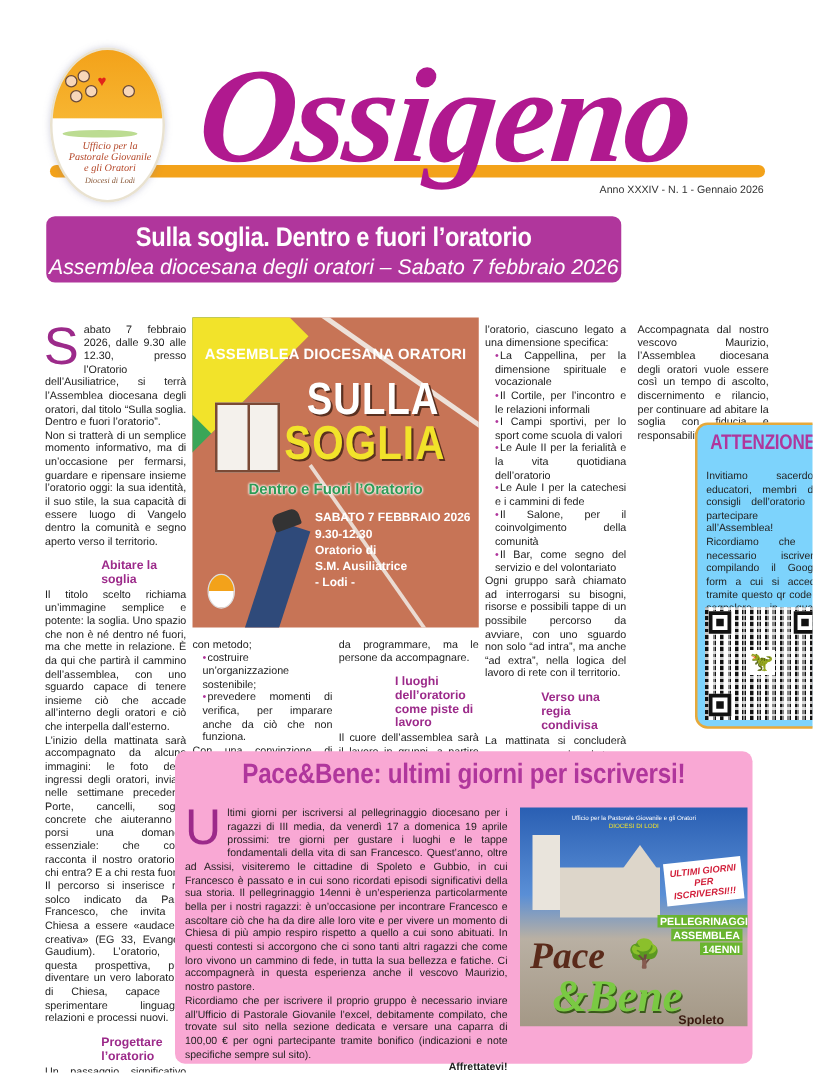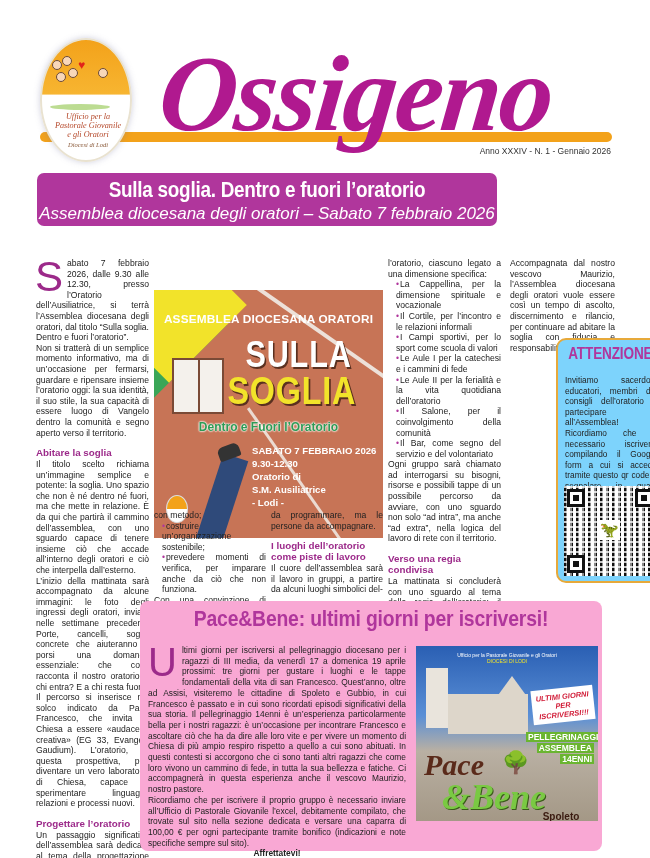--- a/index.html
+++ b/index.html
@@ -27,31 +27,31 @@
   
   .banner { position: absolute; left: 37px; top: 173px; width: 460px; height: 53px; background: #b0369c; border-radius: 7px; text-align: center; color: #fff; }
   .banner-title { font-family: "Liberation Sans", sans-serif; font-weight: bold; font-size: 21.5px; margin-top: 5px; letter-spacing: -0.3px; transform: scaleX(0.88); display: block; }
   .banner-sub { font-style: italic; font-size: 17px; margin-top: 1px; display: block; }
 
   
   .col { position: absolute; font-size: 8.6px; line-height: 10.6px; color: #222; text-align: justify; }
   .col p { margin: 0; }
   .col .bullet { padding-left: 8px; text-indent: 0; }
   .col .bullet::before { content: "\2022"; color: #b0369c; margin-right: 1px; }
-  .col .hd { color: #9c2a8a; font-weight: bold; font-size: 9.8px; line-height: 11px; margin-top: 9px; margin-bottom: 1px; text-align: left; }
+  .col .hd { color: #9c2a8a; font-weight: bold; font-size: 9.8px; line-height: 11px; margin-top: 9px; margin-bottom: 1px; text-align: left; margin-left: 45px; }
   .dropcap { float: left; font-size: 42px; line-height: 34px; color: #9c2a8a; font-family: "Liberation Sans", sans-serif; margin: 2px 4px 0 -1px; }
 
   .col1 { left: 36px; top: 258px; width: 113px; }
   .col2 { left: 154px; top: 510px; width: 112px; }
   .col3 { left: 271px; top: 510px; width: 112px; }
   .col4 { left: 388px; top: 258px; width: 113px; }
   .col5 { left: 510px; top: 258px; width: 105px; }
 
   
-  .poster { position: absolute; left: 154px; top: 254px; width: 229px; height: 248px; background: #c77456; overflow: hidden; margin-top: 36px; }
+  .poster { position: absolute; left: 154px; top: 254px; width: 229px; height: 248px; background: #c77456; overflow: hidden; }
   .poster .corner-y { position: absolute; left: -40px; top: -40px; width: 110px; height: 110px; background: #f2e32a; transform: rotate(45deg); }
   .poster .corner-g { position: absolute; left: -60px; top: -20px; width: 110px; height: 110px; background: #3aa657; transform: rotate(45deg); }
   .poster .diag { position: absolute; left: 60px; top: -30px; width: 4px; height: 340px; background: #f1ede8; transform: rotate(-55deg); transform-origin: top left; opacity: .9; }
   .poster .diag2 { position: absolute; left: 150px; top: 100px; width: 3px; height: 200px; background: #f1ede8; transform: rotate(-35deg); opacity: .85; }
   .poster .p-head { position: absolute; left: 0; top: 22px; width: 229px; text-align: center; color: #fff; font-weight: bold; font-size: 11.8px; letter-spacing: 0.2px; }
   .poster .p-sulla { position: absolute; left: 82px; top: 44px; color: #fff; font-weight: bold; font-size: 36px; letter-spacing: 1px; font-family: "Liberation Sans", sans-serif; text-shadow: 2px 2px 0 #5a3020; transform: scaleX(0.85); }
   .poster .p-soglia { position: absolute; left: 62px; top: 80px; color: #f2e32a; font-weight: bold; font-size: 38px; letter-spacing: 1px; text-shadow: 2px 2px 0 #5a3020; transform: scaleX(0.85); }
   .poster .door { position: absolute; left: 18px; top: 68px; width: 52px; height: 56px; background: #f4f1ec; border: 2px solid #7a4a36; }
   .poster .door::after { content: ""; position: absolute; left: 24px; top: 0; width: 2px; height: 52px; background: #7a4a36; }
   .poster .p-sub { position: absolute; left: 0; top: 130px; width: 229px; text-align: center; color: #2e9a55; font-weight: bold; font-size: 12px; text-shadow: 0 0 2px #fff, 0 0 2px #fff, 0 0 2px #fff; }
@@ -72,21 +72,21 @@
       repeating-linear-gradient(90deg, transparent 0 2px, rgba(255,255,255,0.5) 2px 4px); }
   .qr-eye { position: absolute; width: 18px; height: 18px; border: 3px solid #111; background: #fff; }
   .qr-eye::after { content: ""; position: absolute; left: 3px; top: 3px; width: 6px; height: 6px; background: #111; }
   .qr-dino { position: absolute; left: 36px; top: 34px; width: 20px; height: 20px; background: #fff; text-align: center; font-size: 15px; line-height: 20px; color: #111; }
 
   
   .pb { position: absolute; left: 140px; top: 601px; width: 462px; height: 250px; background: #f9a8d4; border-radius: 8px; }
   .pb-title { position: absolute; left: 0; top: 5px; width: 462px; text-align: center; color: #b0369c; font-weight: bold; font-size: 22.5px; transform: scaleX(0.86); letter-spacing: -0.2px; }
   .pb-text { position: absolute; left: 8px; top: 44px; width: 258px; font-size: 8.4px; line-height: 10.7px; text-align: justify; color: #222; }
   .pb-text .dropcap { font-size: 40px; line-height: 32px; margin: 1px 5px 0 0; }
-  .pb-text .strong { font-weight: bold; text-align: center; }
+  .pb-text .strong { font-weight: bold; text-align: right; }
   .pb-img { position: absolute; left: 276px; top: 45px; width: 182px; height: 175px; overflow: hidden; background: linear-gradient(180deg, #2a5fb3 0%, #5a8fd6 40%, #b9b0a3 60%, #a49886 100%); }
   .pb-img .church { position: absolute; left: 10px; top: 22px; width: 22px; height: 60px; background: #e9e4dc; }
   .pb-img .church2 { position: absolute; left: 32px; top: 48px; width: 80px; height: 40px; background: #ddd6ca; }
   .pb-img .gable { position: absolute; left: 80px; top: 30px; width: 0; height: 0; border-left: 16px solid transparent; border-right: 16px solid transparent; border-bottom: 22px solid #ddd6ca; }
   .pb-img .office { position: absolute; left: 0; top: 6px; width: 182px; text-align: center; font-size: 5px; color: #fff; }
   .pb-img .office .d { color: #f2e32a; display: block; }
   .pb-img .banner-w { position: absolute; left: 116px; top: 42px; width: 62px; height: 34px; background: #fff; transform: rotate(-6deg); text-align: center; color: #d21f3a; font-weight: bold; font-size: 7.5px; line-height: 9px; padding-top: 4px; font-style: italic; }
   .pb-img .pell { position: absolute; right: 4px; top: 86px; width: 68px; text-align: right; color: #fff; font-weight: bold; font-size: 8.5px; line-height: 11px; }
   .pb-img .pell span { background: #6ab530; padding: 0 2px; }
   .pb-img .pace { position: absolute; left: 8px; top: 102px; color: #5a2a1a; font-family: "Liberation Serif", serif; font-weight: bold; font-size: 30px; font-style: italic; }
@@ -170,22 +170,22 @@
   <p>da programmare, ma le persone da accompagnare.</p>
   <div class="hd">I luoghi dell’oratorio come piste di lavoro</div>
   <p>Il cuore dell’assemblea sarà il lavoro in gruppi, a partire da alcuni luoghi simbolici del-</p>
 </div>
 
 <div class="col col4">
   <p>l’oratorio, ciascuno legato a una dimensione specifica:</p>
   <p class="bullet">La Cappellina, per la dimensione spirituale e vocazionale</p>
   <p class="bullet">Il Cortile, per l’incontro e le relazioni informali</p>
   <p class="bullet">I Campi sportivi, per lo sport come scuola di valori</p>
+  <p class="bullet">Le Aule II per la ferialità e la vita quotidiana dell’oratorio</p>
   <p class="bullet">Le Aule I per la catechesi e i cammini di fede</p>
-  <p class="bullet">Le Aule II per la ferialità e la vita quotidiana dell’oratorio</p>
   <p class="bullet">Il Salone, per il coinvolgimento della comunità</p>
   <p class="bullet">Il Bar, come segno del servizio e del volontariato</p>
   <p>Ogni gruppo sarà chiamato ad interrogarsi su bisogni, risorse e possibili tappe di un possibile percorso da avviare, con uno sguardo non solo “ad intra”, ma anche “ad extra”, nella logica del lavoro di rete con il territorio.</p>
   <div class="hd">Verso una regia condivisa</div>
   <p>La mattinata si concluderà con uno sguardo al tema della regia dell’oratorio: il ruolo dell’équipe educativa, degli organismi di corresponsabilità e delle eventuali professionalità retribuite, per un cammino sempre più condiviso e coordinato.</p>
 </div>
 
 <div class="col col5">
   <p>Accompagnata dal nostro vescovo Maurizio, l’Assemblea diocesana degli oratori vuole essere così un tempo di ascolto, discernimento e rilancio, per continuare ad abitare la soglia con fiducia e responsabilità.</p>
 </div>

